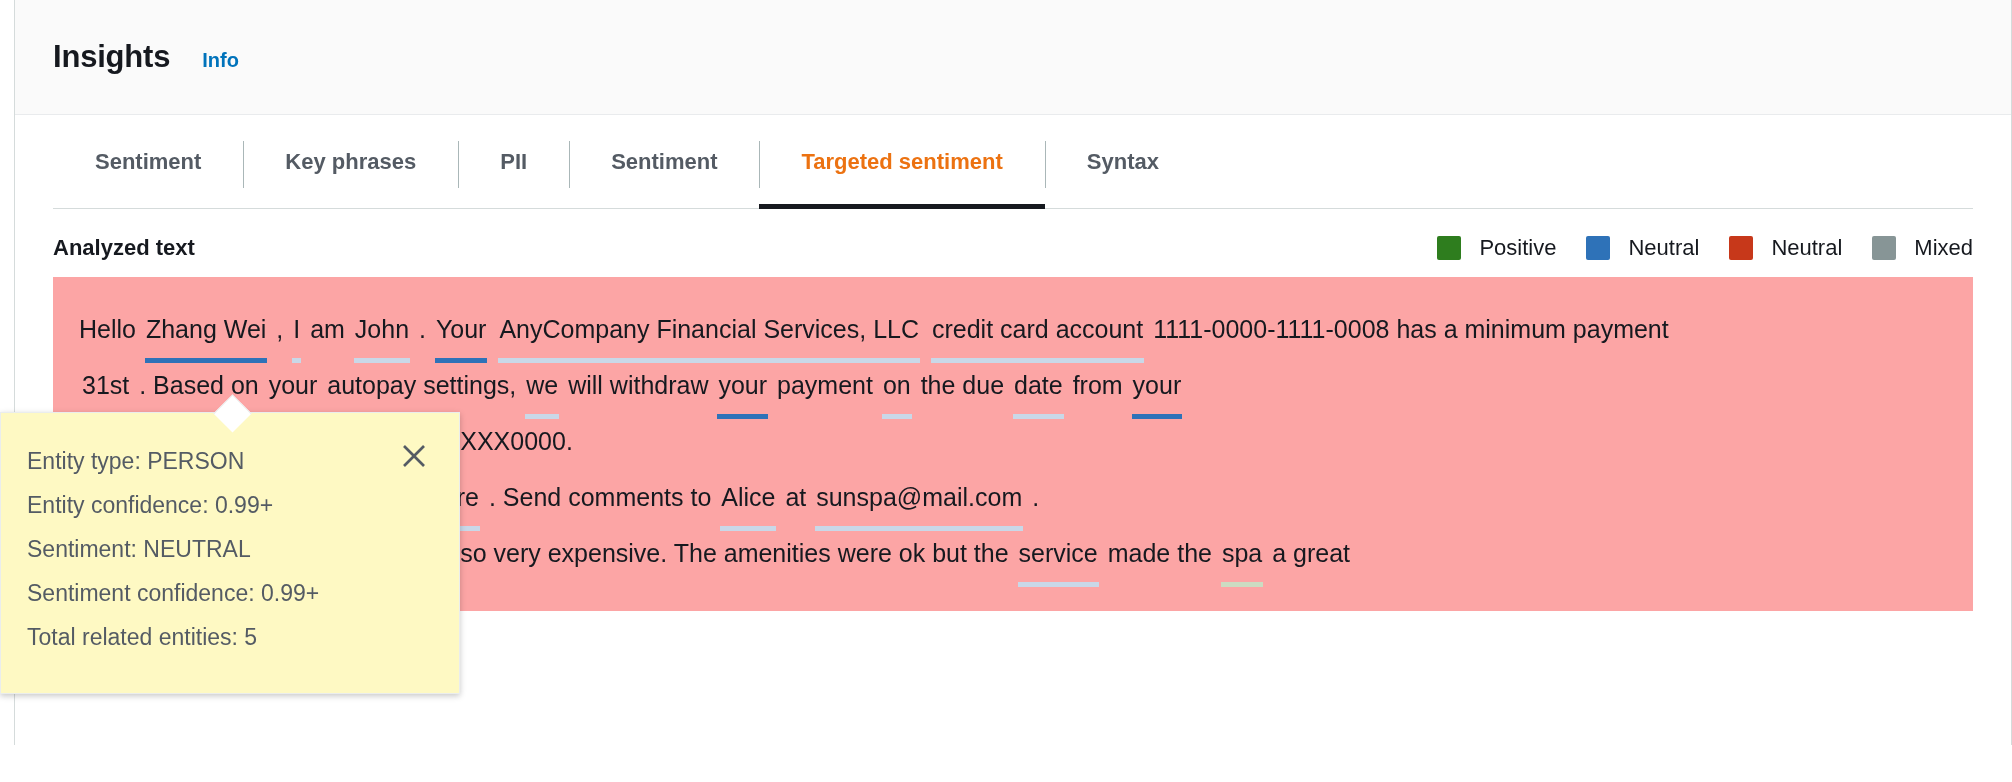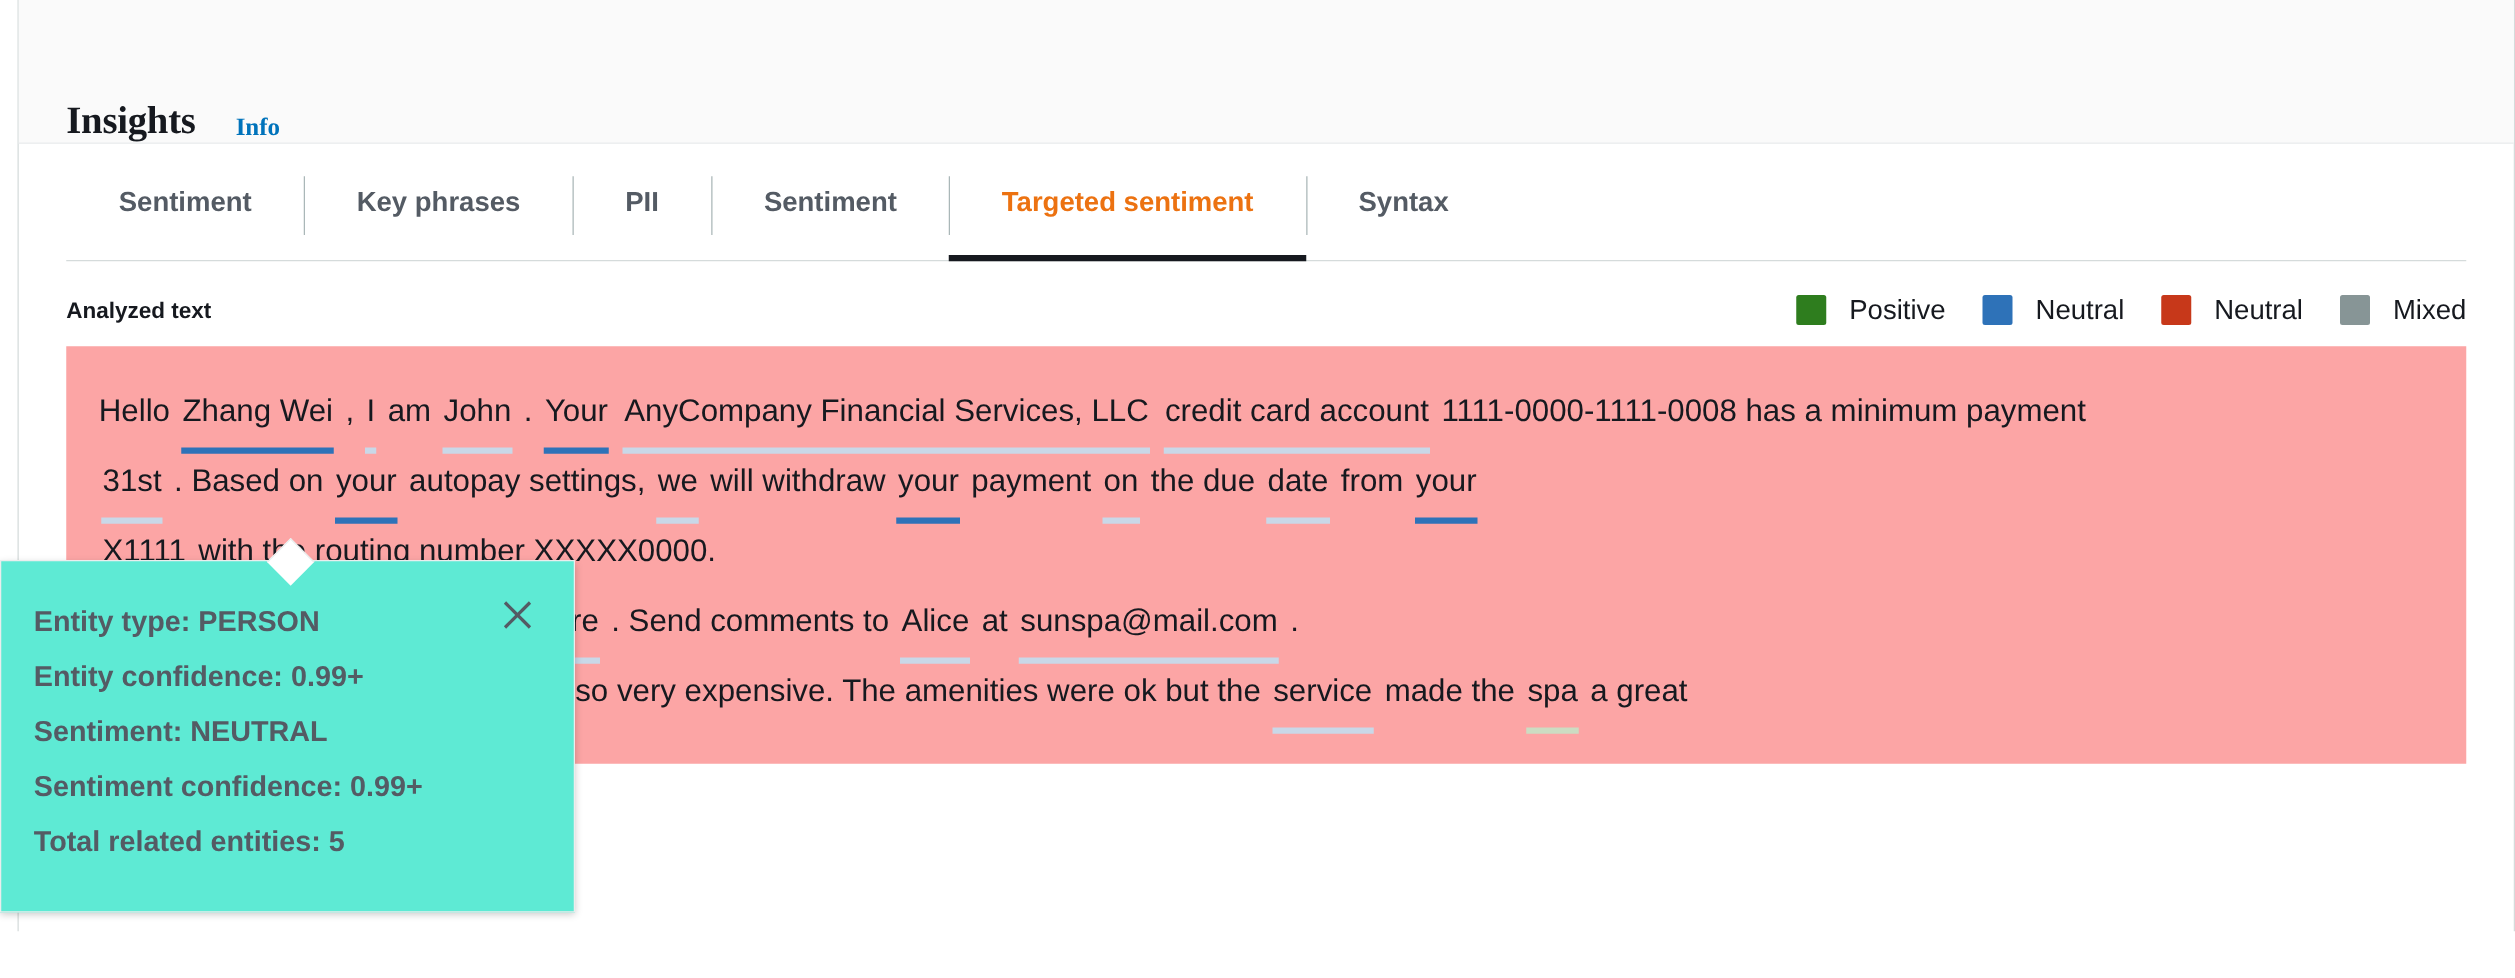--- a/index.html
+++ b/index.html
@@ -18,23 +18,22 @@
     box-sizing: border-box;
   }
 
   
   .panel-header {
     height: 115px;
     background: #fafafa;
     border-bottom: 1px solid #e9ebed;
     box-sizing: border-box;
     display: flex;
-    align-items: flex-end;
+    align-items: center;
     padding-left: 38px;
-    font-family: Liberation Serif, serif;
   }
   .panel-title {
     font-size: 31px;
     font-weight: bold;
     color: #16191f;
     letter-spacing: -0.2px;
   }
   .info-link {
     font-size: 20px;
     font-weight: bold;
@@ -86,21 +85,21 @@
   }
 
   
   .section-row {
     display: flex;
     align-items: center;
     justify-content: space-between;
     padding: 26px 38px 16px 38px;
   }
   .section-label {
-    font-size: 18px;
+    font-size: 22px;
     font-weight: bold;
     color: #16191f;
   }
   .legend {
     display: flex;
     align-items: center;
     gap: 30px;
   }
   .legend-item {
     display: flex;
@@ -140,29 +139,28 @@
   }
   .tok.neutral-strong::after { background: #2e72b8; }
   .tok.neutral-light::after  { background: #c9d8e8; }
   .tok.negative-light::after { background: #f2cfc9; }
   .tok.positive-light::after { background: #ccdcc2; }
   .plain { white-space: pre; }
 
   
   .tooltip {
     position: absolute;
-    left: 0; top: 448px;
+    left: 0; top: 412px;
     width: 460px;
-    background: #5eead4;
+    background: #fef9c3;
     border: 1px solid #eaeded;
     box-shadow: 0 2px 6px rgba(0,0,0,.22);
     padding: 26px 30px 34px 26px;
     box-sizing: border-box;
     z-index: 40;
-    font-weight: bold;
   }
   .tooltip-arrow {
     position: absolute;
     top: -13px; left: 218px;
     width: 26px; height: 26px;
     background: #ffffff;
     border-left: 1px solid #eaeded;
     border-top: 1px solid #eaeded;
     transform: rotate(45deg);
   }

